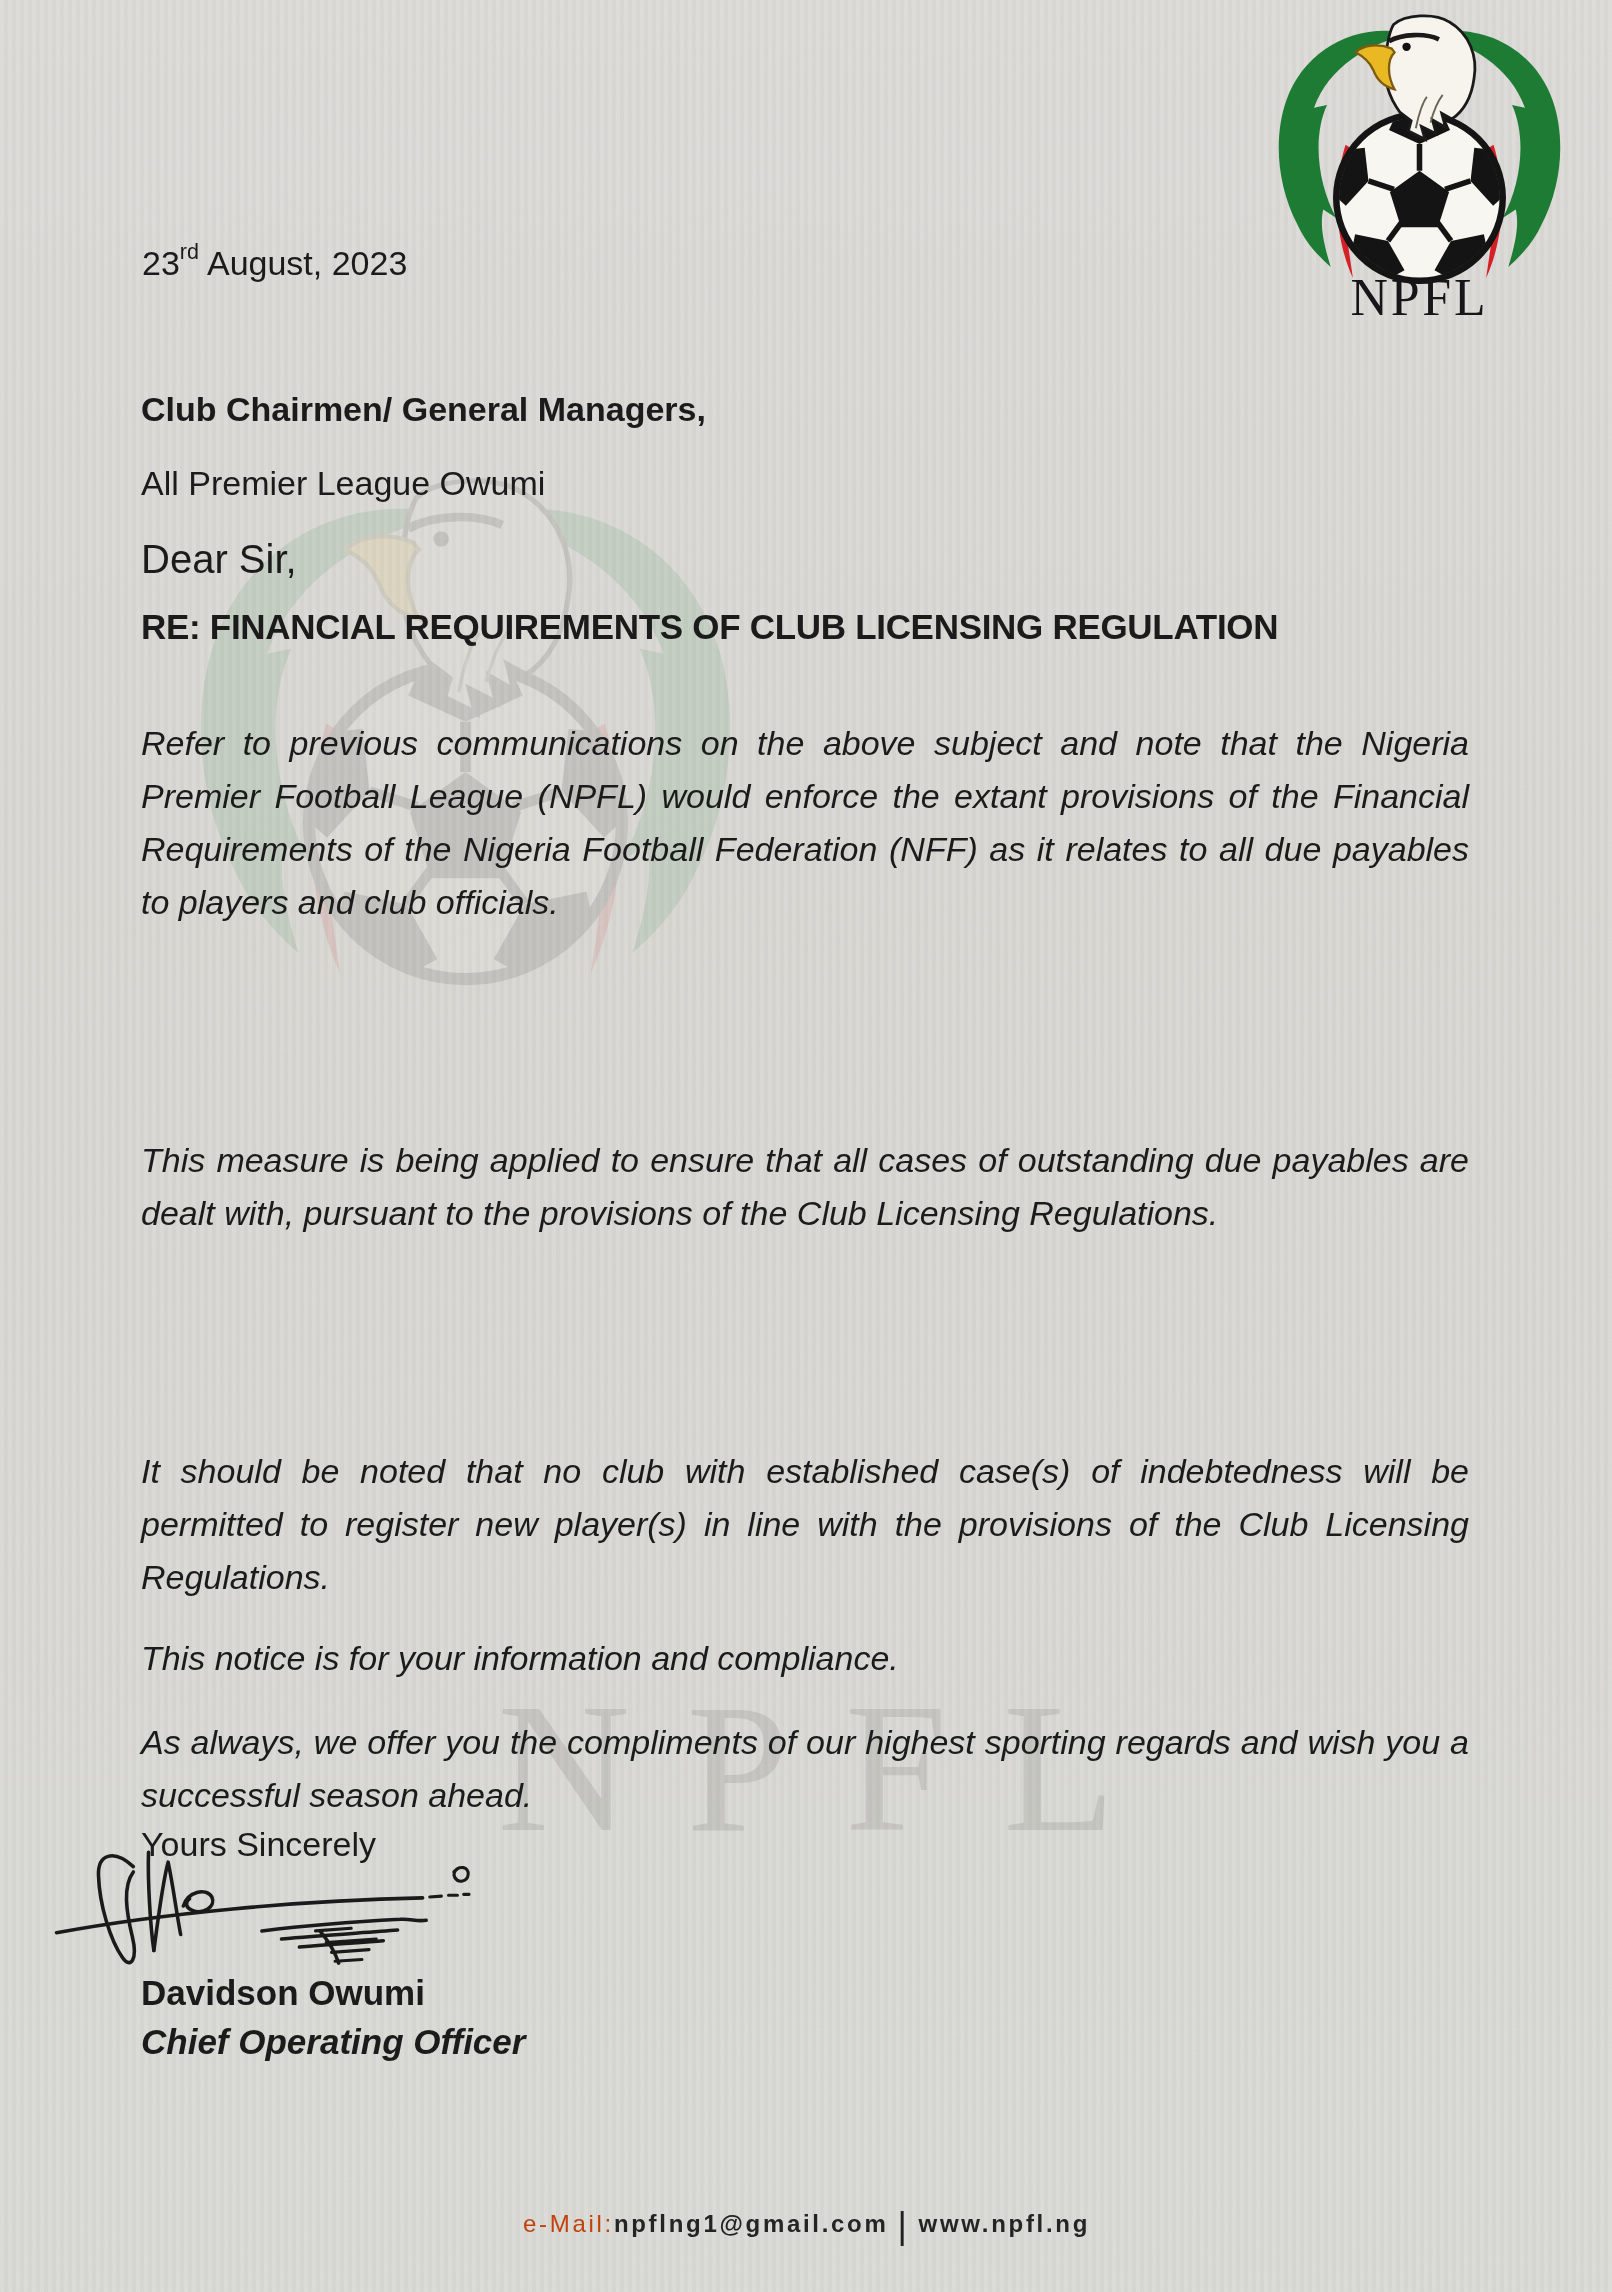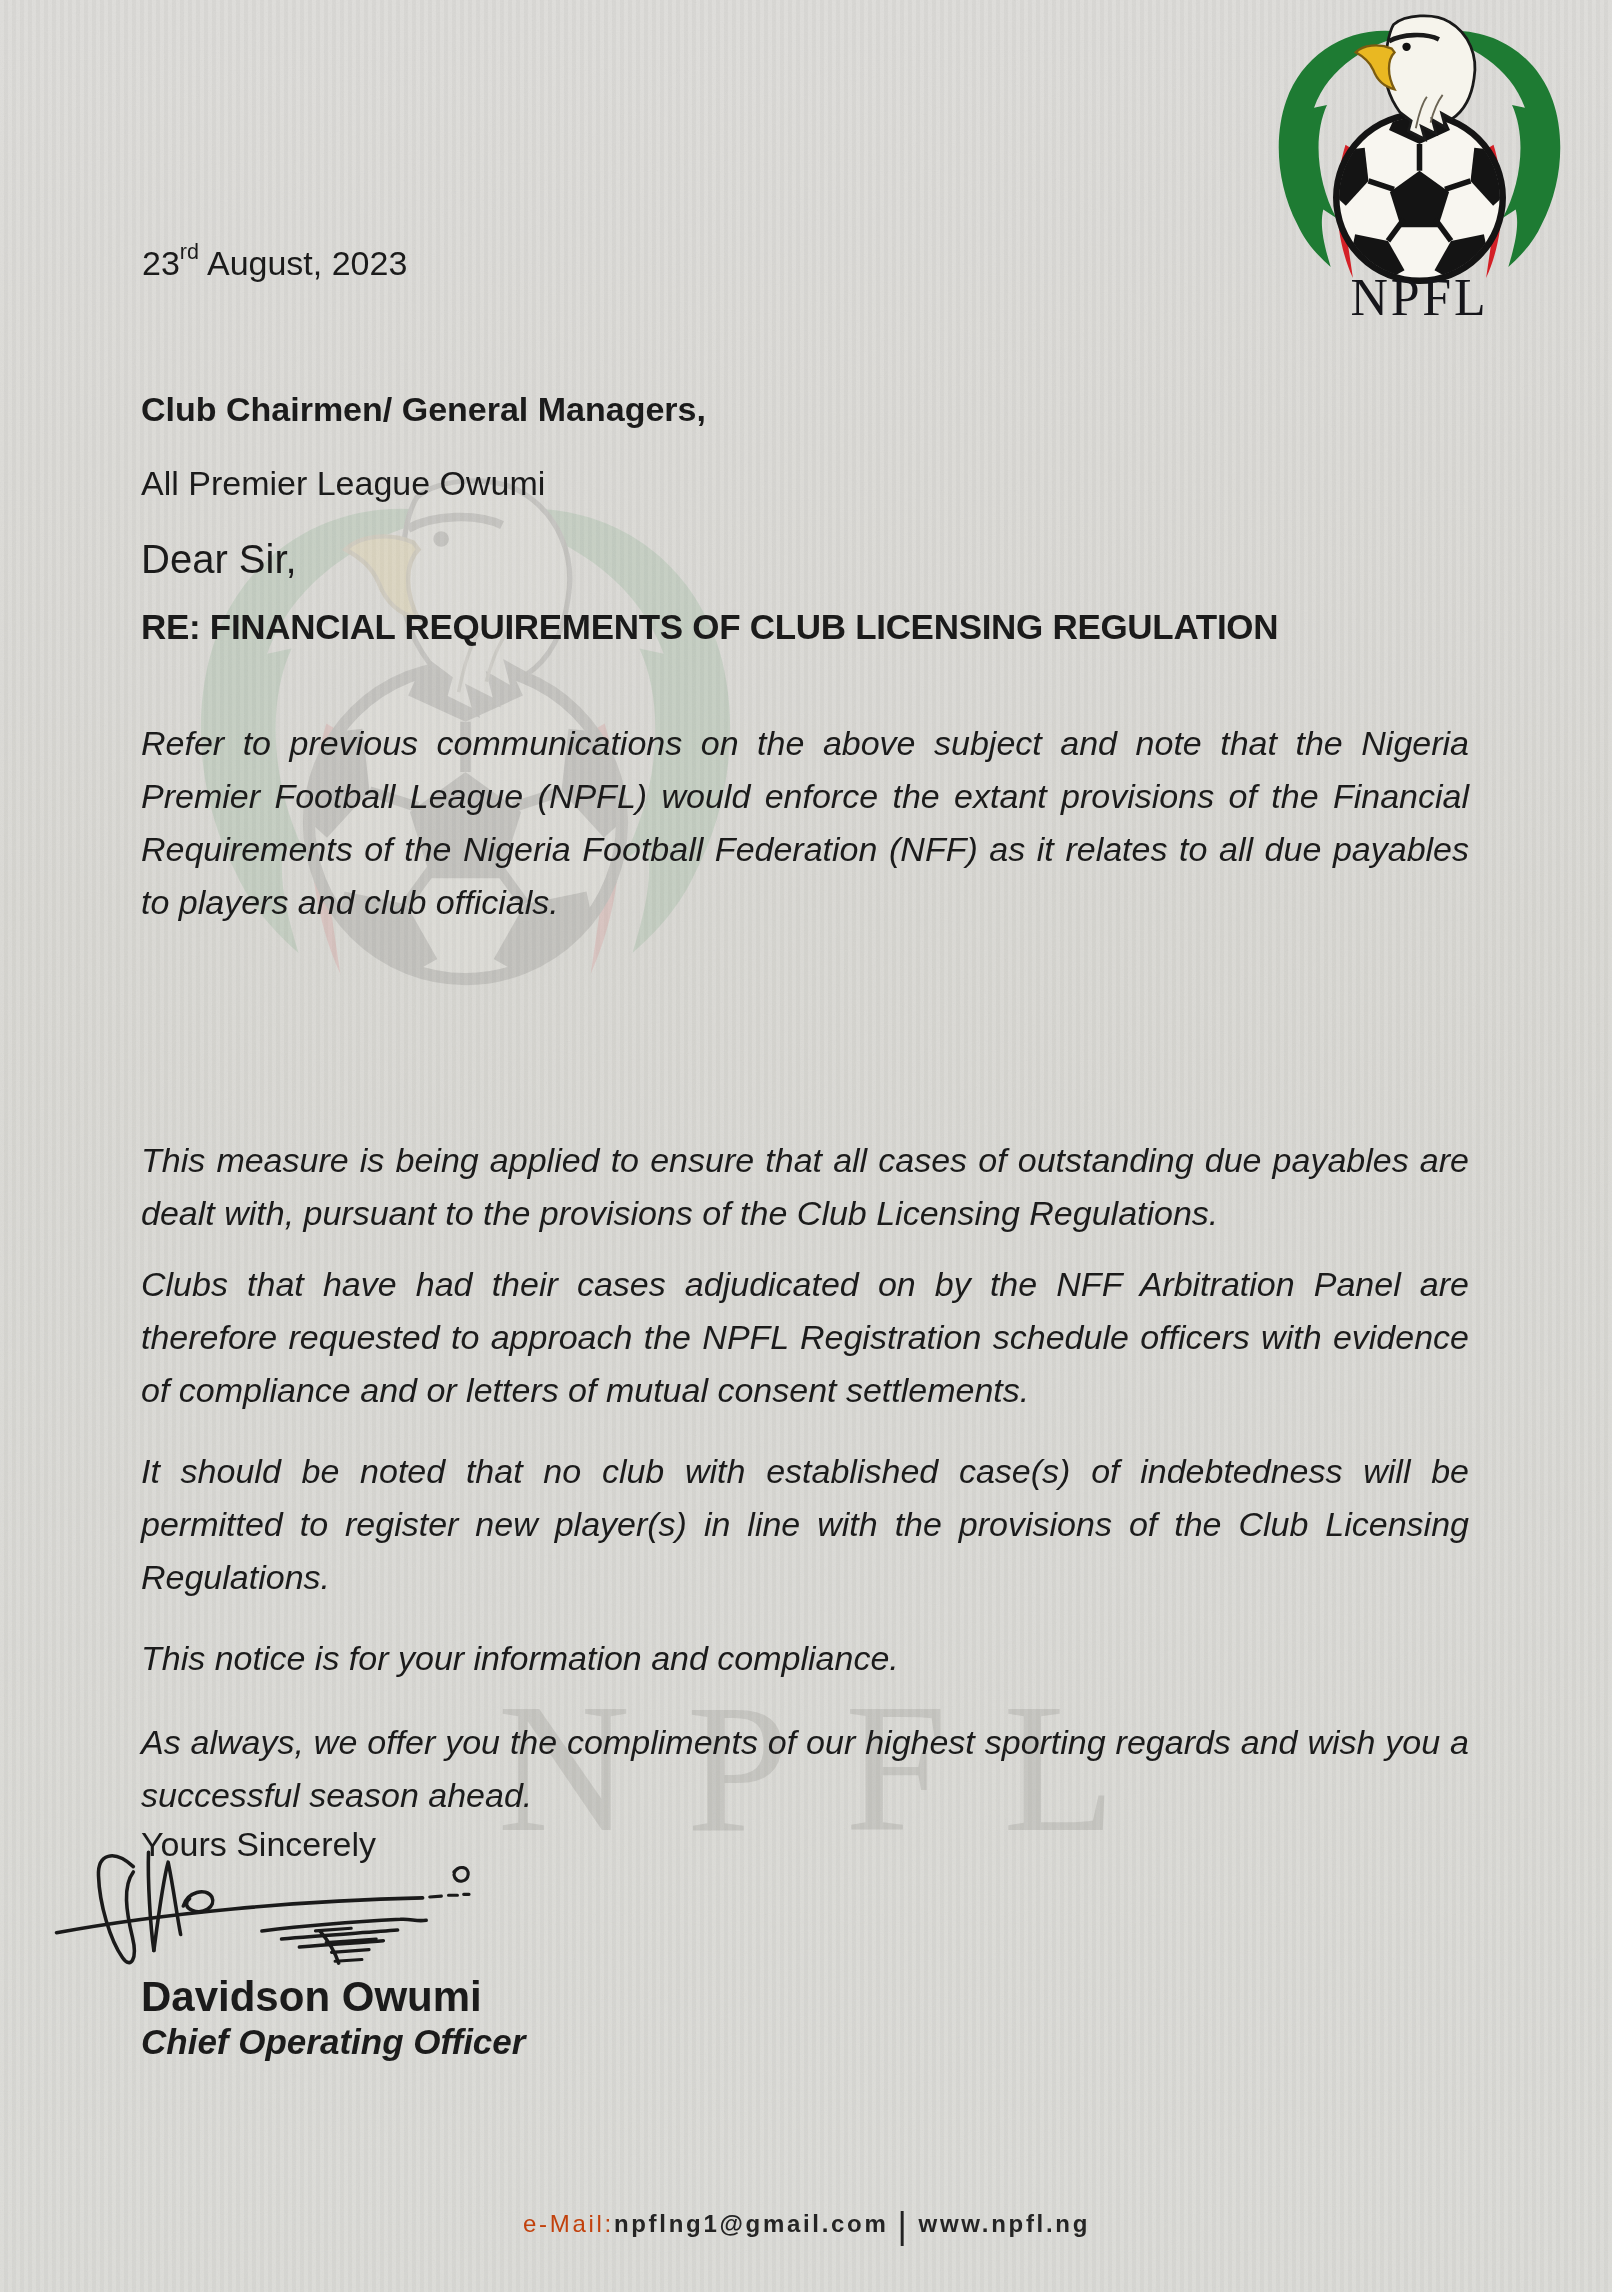--- a/index.html
+++ b/index.html
@@ -40,21 +40,21 @@
   .subject{left:141px;top:607px;font-size:35px;font-weight:bold;letter-spacing:-0.3px;}
   .para{
     left:141px;width:1328px;
     font-size:34px;line-height:53px;
     text-align:justify;text-justify:inter-word;font-style:italic;
   }
   .p1{top:683px;} .p2{top:923px;} .p3{top:1100px;} .p4{top:1224px;}
   .p5{top:1411px;} .p6{top:1598px;} .p7{top:1682px;}
   .closing{left:141px;top:1825px;font-size:34px;}
   .sig{position:absolute;left:47px;top:1847px;width:428px;height:125px;}
-  .sig-name{left:141px;top:1973px;font-size:42px;font-weight:bold;}
+  .sig-name{left:141px;top:1973px;font-size:35px;font-weight:bold;}
   .sig-title{left:141px;top:2022px;font-size:35px;font-weight:bold;font-style:italic;}
   .footer{position:absolute;left:0;right:0;top:2199px;text-align:center;color:#242424;}
   .f1{font-size:27px;font-weight:bold;letter-spacing:4.5px;}
   .f2{margin-top:6.3px;font-size:24px;letter-spacing:2.7px;}
   .f2 .lbl{font-weight:normal;color:#c2410c;}
   .f2 .em{font-weight:bold;}
   .f2 .pipe{font-weight:400;font-size:36px;vertical-align:-6.3px;padding:0 9px;color:#222;}
   .f2 .site{font-weight:bold;}
 </style>
 </head>
@@ -127,21 +127,20 @@
       <span>23</span><sup>rd</sup><span class="rest">August, 2023</span>
     </div>
 
     <div class="abs addr1">Club Chairmen/ General Managers,</div>
     <div class="abs addr2">All Premier League Owumi</div>
     <div class="abs salute">Dear Sir,</div>
     <div class="abs subject">RE: FINANCIAL REQUIREMENTS OF CLUB LICENSING REGULATION</div>
 
     <p class="abs para p1">Refer to previous communications on the above subject and note that the Nigeria Premier Football League (NPFL) would enforce the extant provisions of the Financial Requirements of the Nigeria Football Federation (NFF) as it relates to all due payables to players and club officials.</p>
     <p class="abs para p3">This measure is being applied to ensure that all cases of outstanding due payables are dealt with, pursuant to the provisions of the Club Licensing Regulations.</p>
-    <p class="abs para p4">Clubs that have had their cases adjudicated on by the NFF Arbitration Panel are therefore requested to approach the NPFL Registration schedule officers with evidence of compliance and or letters of mutual consent settlements.</p>
     <p class="abs para p5">It should be noted that no club with established case(s) of indebtedness will be permitted to register new player(s) in line with the provisions of the Club Licensing Regulations.</p>
     <p class="abs para p6">This notice is for your information and compliance.</p>
     <p class="abs para p7">As always, we offer you the compliments of our highest sporting regards and wish you a successful season ahead.</p>
 
     <div class="abs closing">Yours Sincerely</div>
 
     <svg class="sig" viewBox="0 0 478 140" fill="none" stroke="#1a1a1a" stroke-width="4" stroke-linecap="round" stroke-linejoin="round">
       <path d="M96,22 C74,2 56,8 57,32 C58,64 70,104 84,124 C93,137 101,126 95,101 C88,72 84,44 96,28"></path>
       <path d="M113,6 C112,38 115,88 119,116"></path>
       <path d="M119,116 C124,78 129,38 135,17 C141,46 145,78 149,98"></path>

